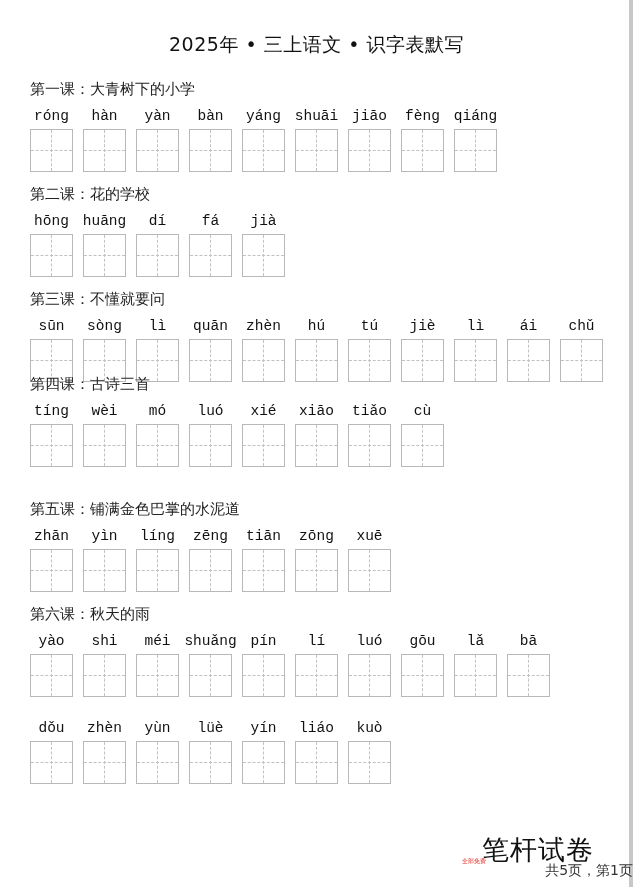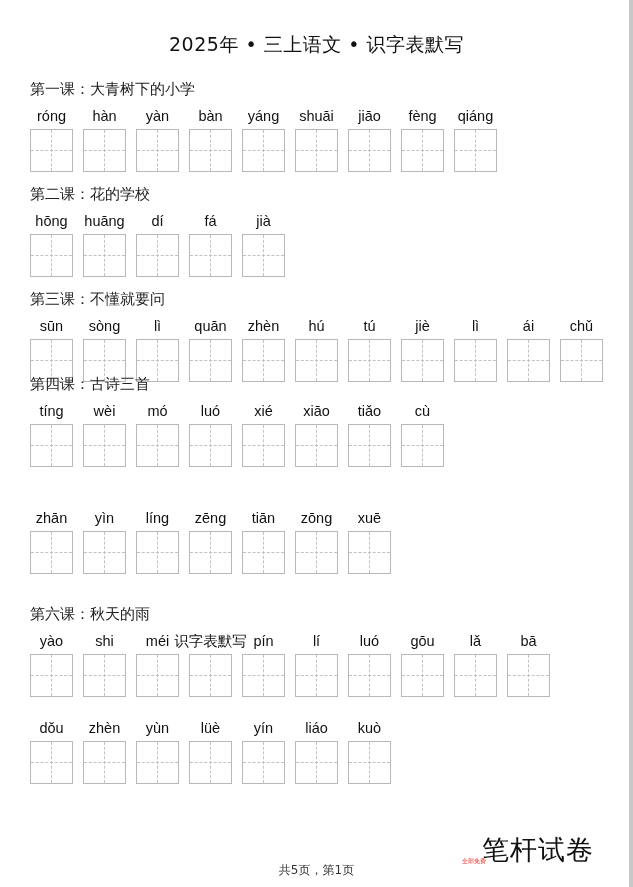--- a/index.html
+++ b/index.html
@@ -54,21 +54,21 @@
       position: absolute;
       top: 0;
       width: 43px;
     }
     .pinyin {
       position: absolute;
       top: 9px;
       left: -20px;
       width: 83px;
       text-align: center;
-      font-family: Liberation Sans, sans-serif;
+      font-family: Liberation Mono, monospace;
       font-size: 14.5px;
       color: #111;
       line-height: 18px;
       white-space: nowrap;
     }
     .box {
       position: absolute;
       top: 31px;
       left: 0;
       width: 41px;
@@ -90,22 +90,22 @@
       left: 20px;
       height: 41px;
       width: 0;
       border-left: 1px dashed #c2c2c2;
     }
     .footer-page {
       position: absolute;
       top: 862px;
       left: 0;
       width: 633px;
-      text-align: center;
-      font-size: 12px;
+      text-align: right;
+      font-size: 14px;
       color: #333;
       font-family: "DejaVu Sans", sans-serif;
     }
     .brand {
       position: absolute;
       left: 460px;
       top: 832px;
       width: 170px;
       height: 55px;
     }
@@ -391,20 +391,21 @@
         <div class="cell" style="left: 371px;">
           <div class="pinyin">cù</div>
           <div class="box">
             <div class="hline"></div>
             <div class="vline"></div>
           </div>
         </div>
       </div>
     </div>
     <div class="lesson" style="top: 500px;">
+      <div class="lesson-heading">第五课：铺满金色巴掌的水泥道</div>
       <div class="cells">
         <div class="cell" style="left: 0px;">
           <div class="pinyin">zhān</div>
           <div class="box">
             <div class="hline"></div>
             <div class="vline"></div>
           </div>
         </div>
         <div class="cell" style="left: 53px;">
           <div class="pinyin">yìn</div>
@@ -468,21 +469,21 @@
           </div>
         </div>
         <div class="cell" style="left: 106px;">
           <div class="pinyin">méi</div>
           <div class="box">
             <div class="hline"></div>
             <div class="vline"></div>
           </div>
         </div>
         <div class="cell" style="left: 159px;">
-          <div class="pinyin">识字表默写</div>
+          <div class="pinyin">shuǎng</div>
           <div class="box">
             <div class="hline"></div>
             <div class="vline"></div>
           </div>
         </div>
         <div class="cell" style="left: 212px;">
           <div class="pinyin">pín</div>
           <div class="box">
             <div class="hline"></div>
             <div class="vline"></div>

